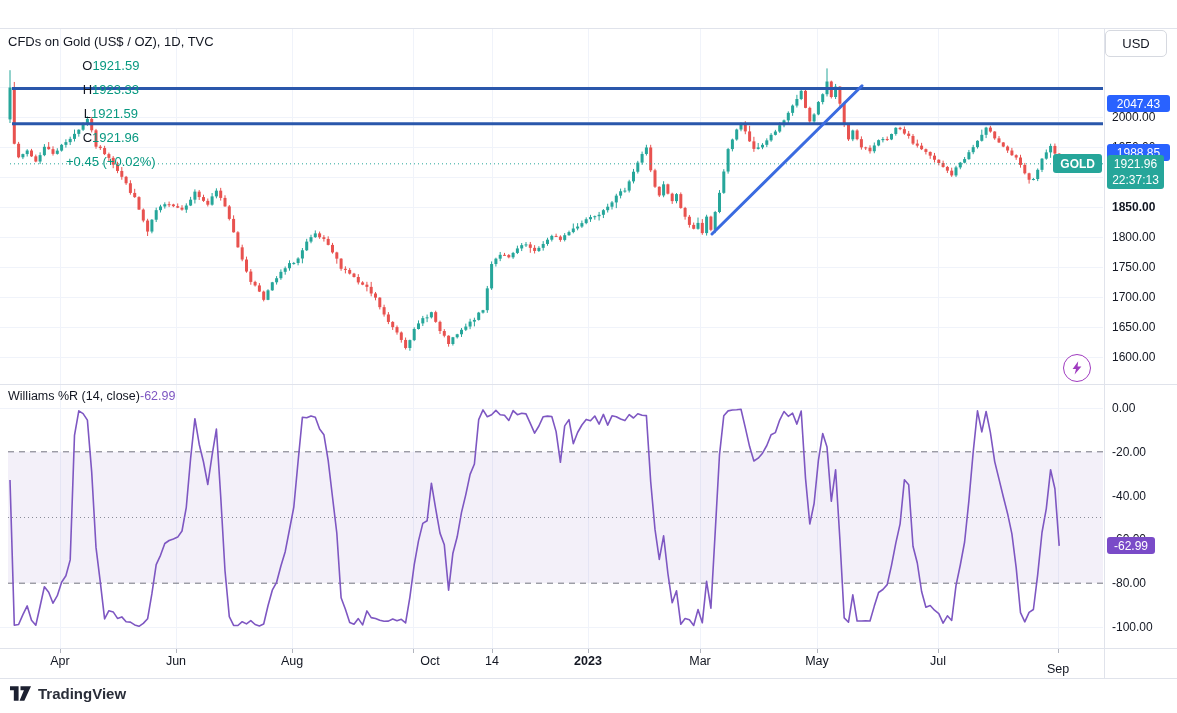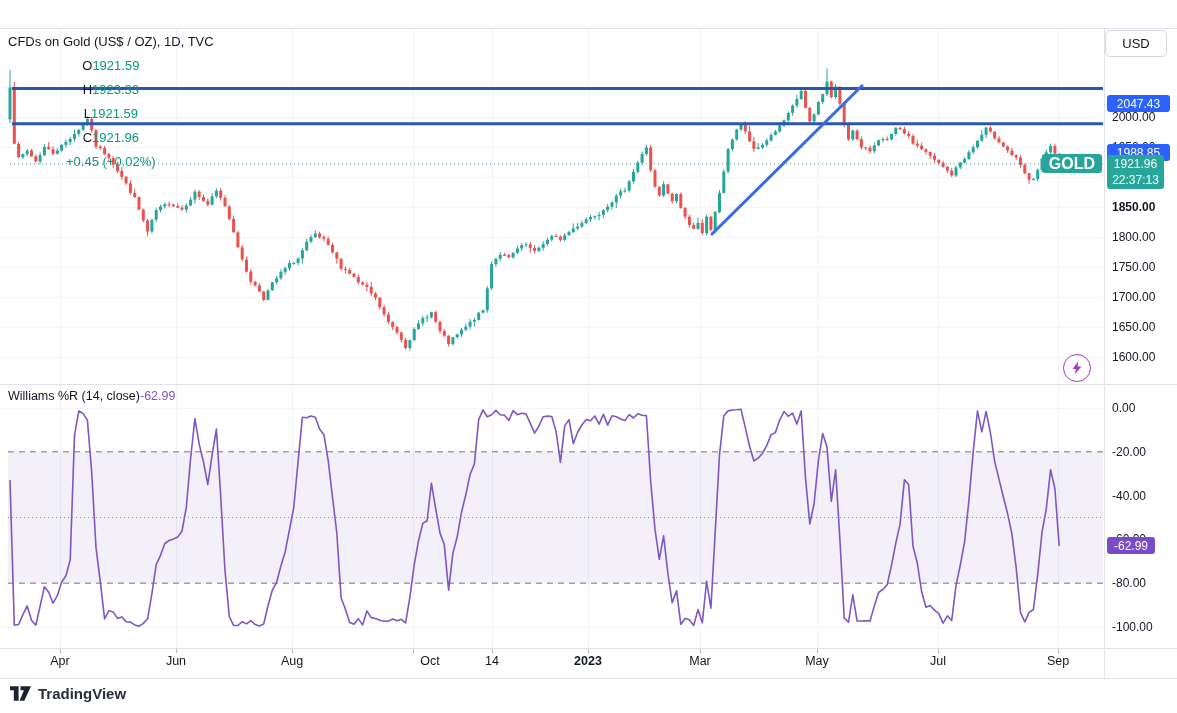--- a/index.html
+++ b/index.html
@@ -25,21 +25,21 @@
   .wr-header .wr-val{color:var(--purple);}
   .sep{position:absolute;background:var(--sep);z-index:4;}
   .scale-label{position:absolute;left:1112px;font-size:12px;line-height:15px;color:var(--text);z-index:2;white-space:nowrap;}
   .time-label{position:absolute;top:654px;width:56px;margin-left:-28px;text-align:center;font-size:12.5px;color:var(--text);z-index:2;}
   .time-label.bold{font-weight:700;}
   .tag{position:absolute;z-index:5;color:#fff;font-size:12px;display:flex;flex-direction:column;
        align-items:center;justify-content:center;border-radius:3px;line-height:16px;}
   .tag.blue{left:1107px;width:63px;height:17px;background:var(--accent-blue);}
   .tag.teal{left:1107px;width:57px;height:34px;background:var(--up);}
   .tag.purple{left:1107px;width:48px;height:17px;background:var(--purple-label);}
-  .gold-tag{position:absolute;z-index:5;background:var(--up);color:#fff;font-weight:700;font-size:16px;
+  .gold-tag{position:absolute;z-index:5;background:var(--up);color:#fff;font-weight:700;font-size:12px;
             border-radius:3px;display:flex;align-items:center;justify-content:center;padding:0 7px;height:19px;}
   .lightning-btn{position:absolute;left:1063px;top:354px;width:28px;height:28px;z-index:6;background:#fff;
                  border:1.6px solid var(--magenta);border-radius:50%;display:flex;align-items:center;justify-content:center;cursor:pointer;}
   .footer-logo{position:absolute;left:10px;top:685px;z-index:6;display:flex;align-items:center;gap:7px;
                font-size:15px;font-weight:700;color:#2a2e39;cursor:pointer;}
 </style>
 </head>
 <body>
 
 <div class="page">
@@ -626,21 +626,21 @@
   <div id="time-axis">
       <div class="time-label" style="left: 60px;">Apr</div>
       <div class="time-label" style="left: 176px;">Jun</div>
       <div class="time-label" style="left: 292px;">Aug</div>
       <div class="time-label" style="left: 430px;">Oct</div>
       <div class="time-label" style="left: 492px;">14</div>
       <div class="time-label bold" style="left: 588px;">2023</div>
       <div class="time-label" style="left: 700px;">Mar</div>
       <div class="time-label" style="left: 817px;">May</div>
       <div class="time-label" style="left: 938px;">Jul</div>
-      <div class="time-label" style="left: 1058px;">Sep</div>
+      <div class="time-label" style="left: 1058px; margin-top: 8px;">Sep</div>
     </div>
   <div id="tags">
       <div class="tag blue" style="top: 95px;">2047.43</div>
       <div class="tag blue" style="top: 115.19px; margin-top: 29px;">1988.85</div>
       <div class="tag teal" style="top: 155.324px;">
         <div>1921.96</div>
         <div>22:37:13</div>
       </div>
       <div class="tag purple" style="top: 537.448px;">-62.99</div>
       <div class="gold-tag" style="top: 154.324px; right: 75px;">GOLD</div>

